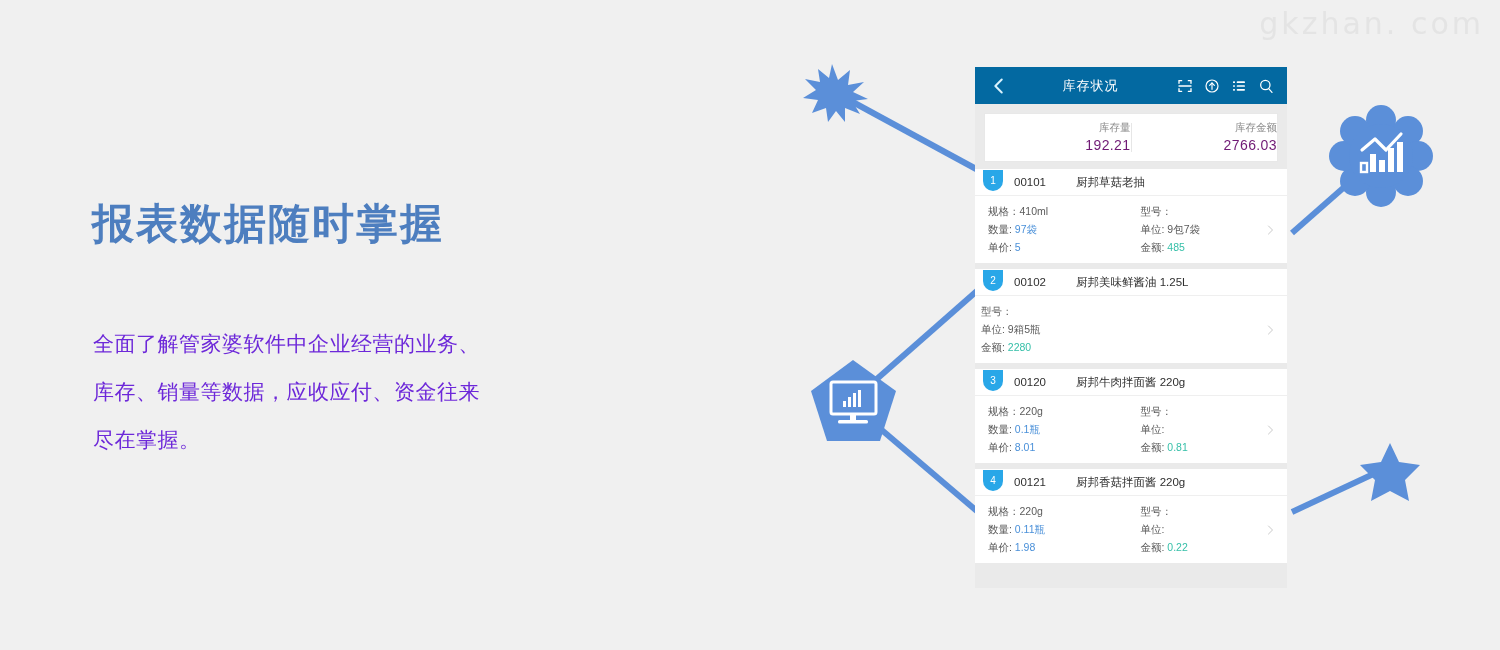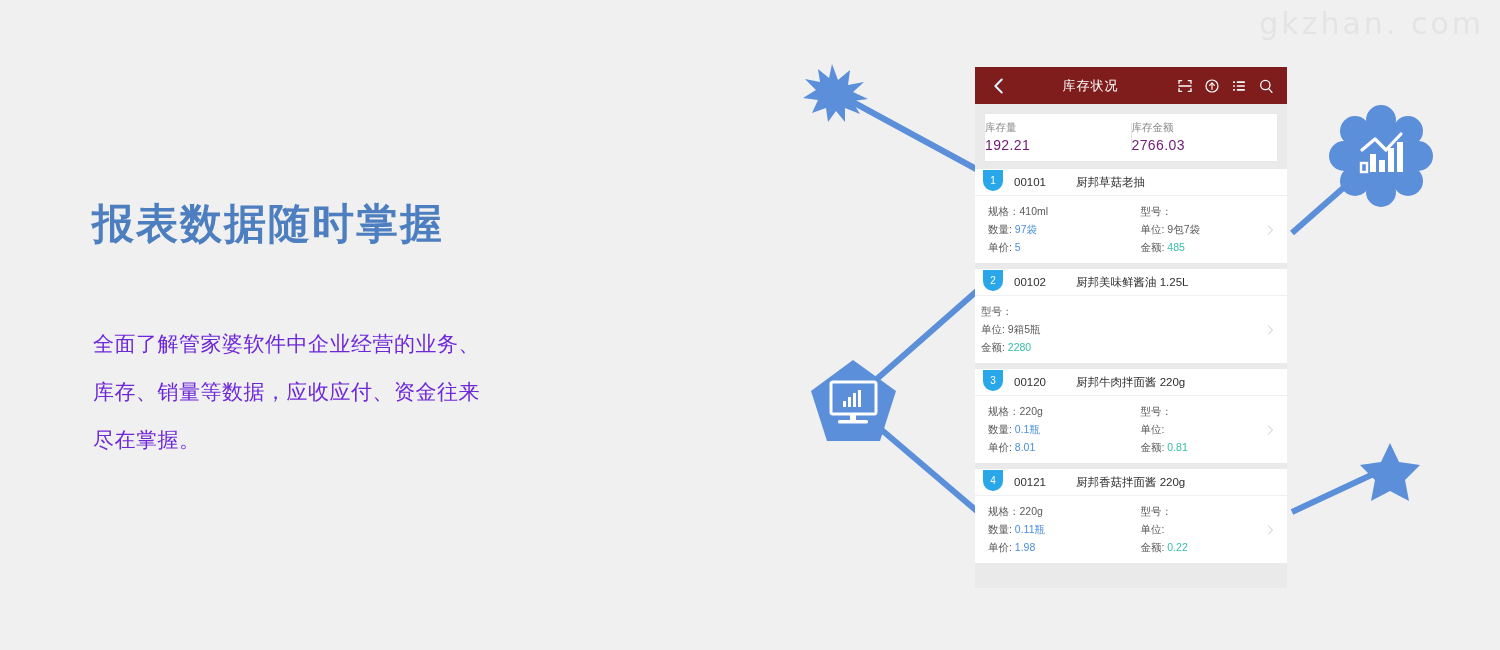--- a/index.html
+++ b/index.html
@@ -34,38 +34,38 @@
 
   
   .deco{position:absolute;left:0;top:0;width:1500px;height:650px;pointer-events:none;}
 
   
   .phone{
     position:absolute;left:975px;top:67px;width:312px;height:521px;
     background:#eaeaea;overflow:hidden;
   }
   .phone-header{
-    height:37px;background:#7f1d1d;display:flex;align-items:center;
+    height:37px;background:#0369a1;display:flex;align-items:center;
     padding:0 13px;box-sizing:border-box;
   }
   .hdr-back{width:22px;height:22px;flex:0 0 auto;}
   .hdr-title{
     flex:1 1 auto;text-align:center;color:#ffffff;
     font-size:13px;letter-spacing:1px;margin-left:-6px;
   }
   .hdr-icons{display:flex;align-items:center;gap:11px;flex:0 0 auto;}
   .hdr-icons .ic{width:16px;height:16px;display:block;}
 
   
   .summary{
     margin:9px 9px 0 9px;height:49px;background:#ffffff;
     border:1px solid #e8e8e8;box-sizing:border-box;
     display:flex;align-items:center;
   }
-  .sum-cell{flex:1 1 0;text-align:left;}
+  .sum-cell{flex:1 1 0;text-align:right;}
   .sum-label{font-size:10.5px;color:#8a8a8a;line-height:15px;}
   .sum-value{font-size:14px;color:#701a75;line-height:21px;letter-spacing:.4px;}
   .sum-div{width:1px;height:29px;background:#e6e6e6;}
 
   
   .list{margin-top:7px;background:#ffffff;}
   .prow{background:#ffffff;border-bottom:6px solid #eaeaea;}
   .prow:last-child{border-bottom:none;}
   .prow-top{
     display:flex;align-items:center;height:27px;padding:0 10px 0 8px;

